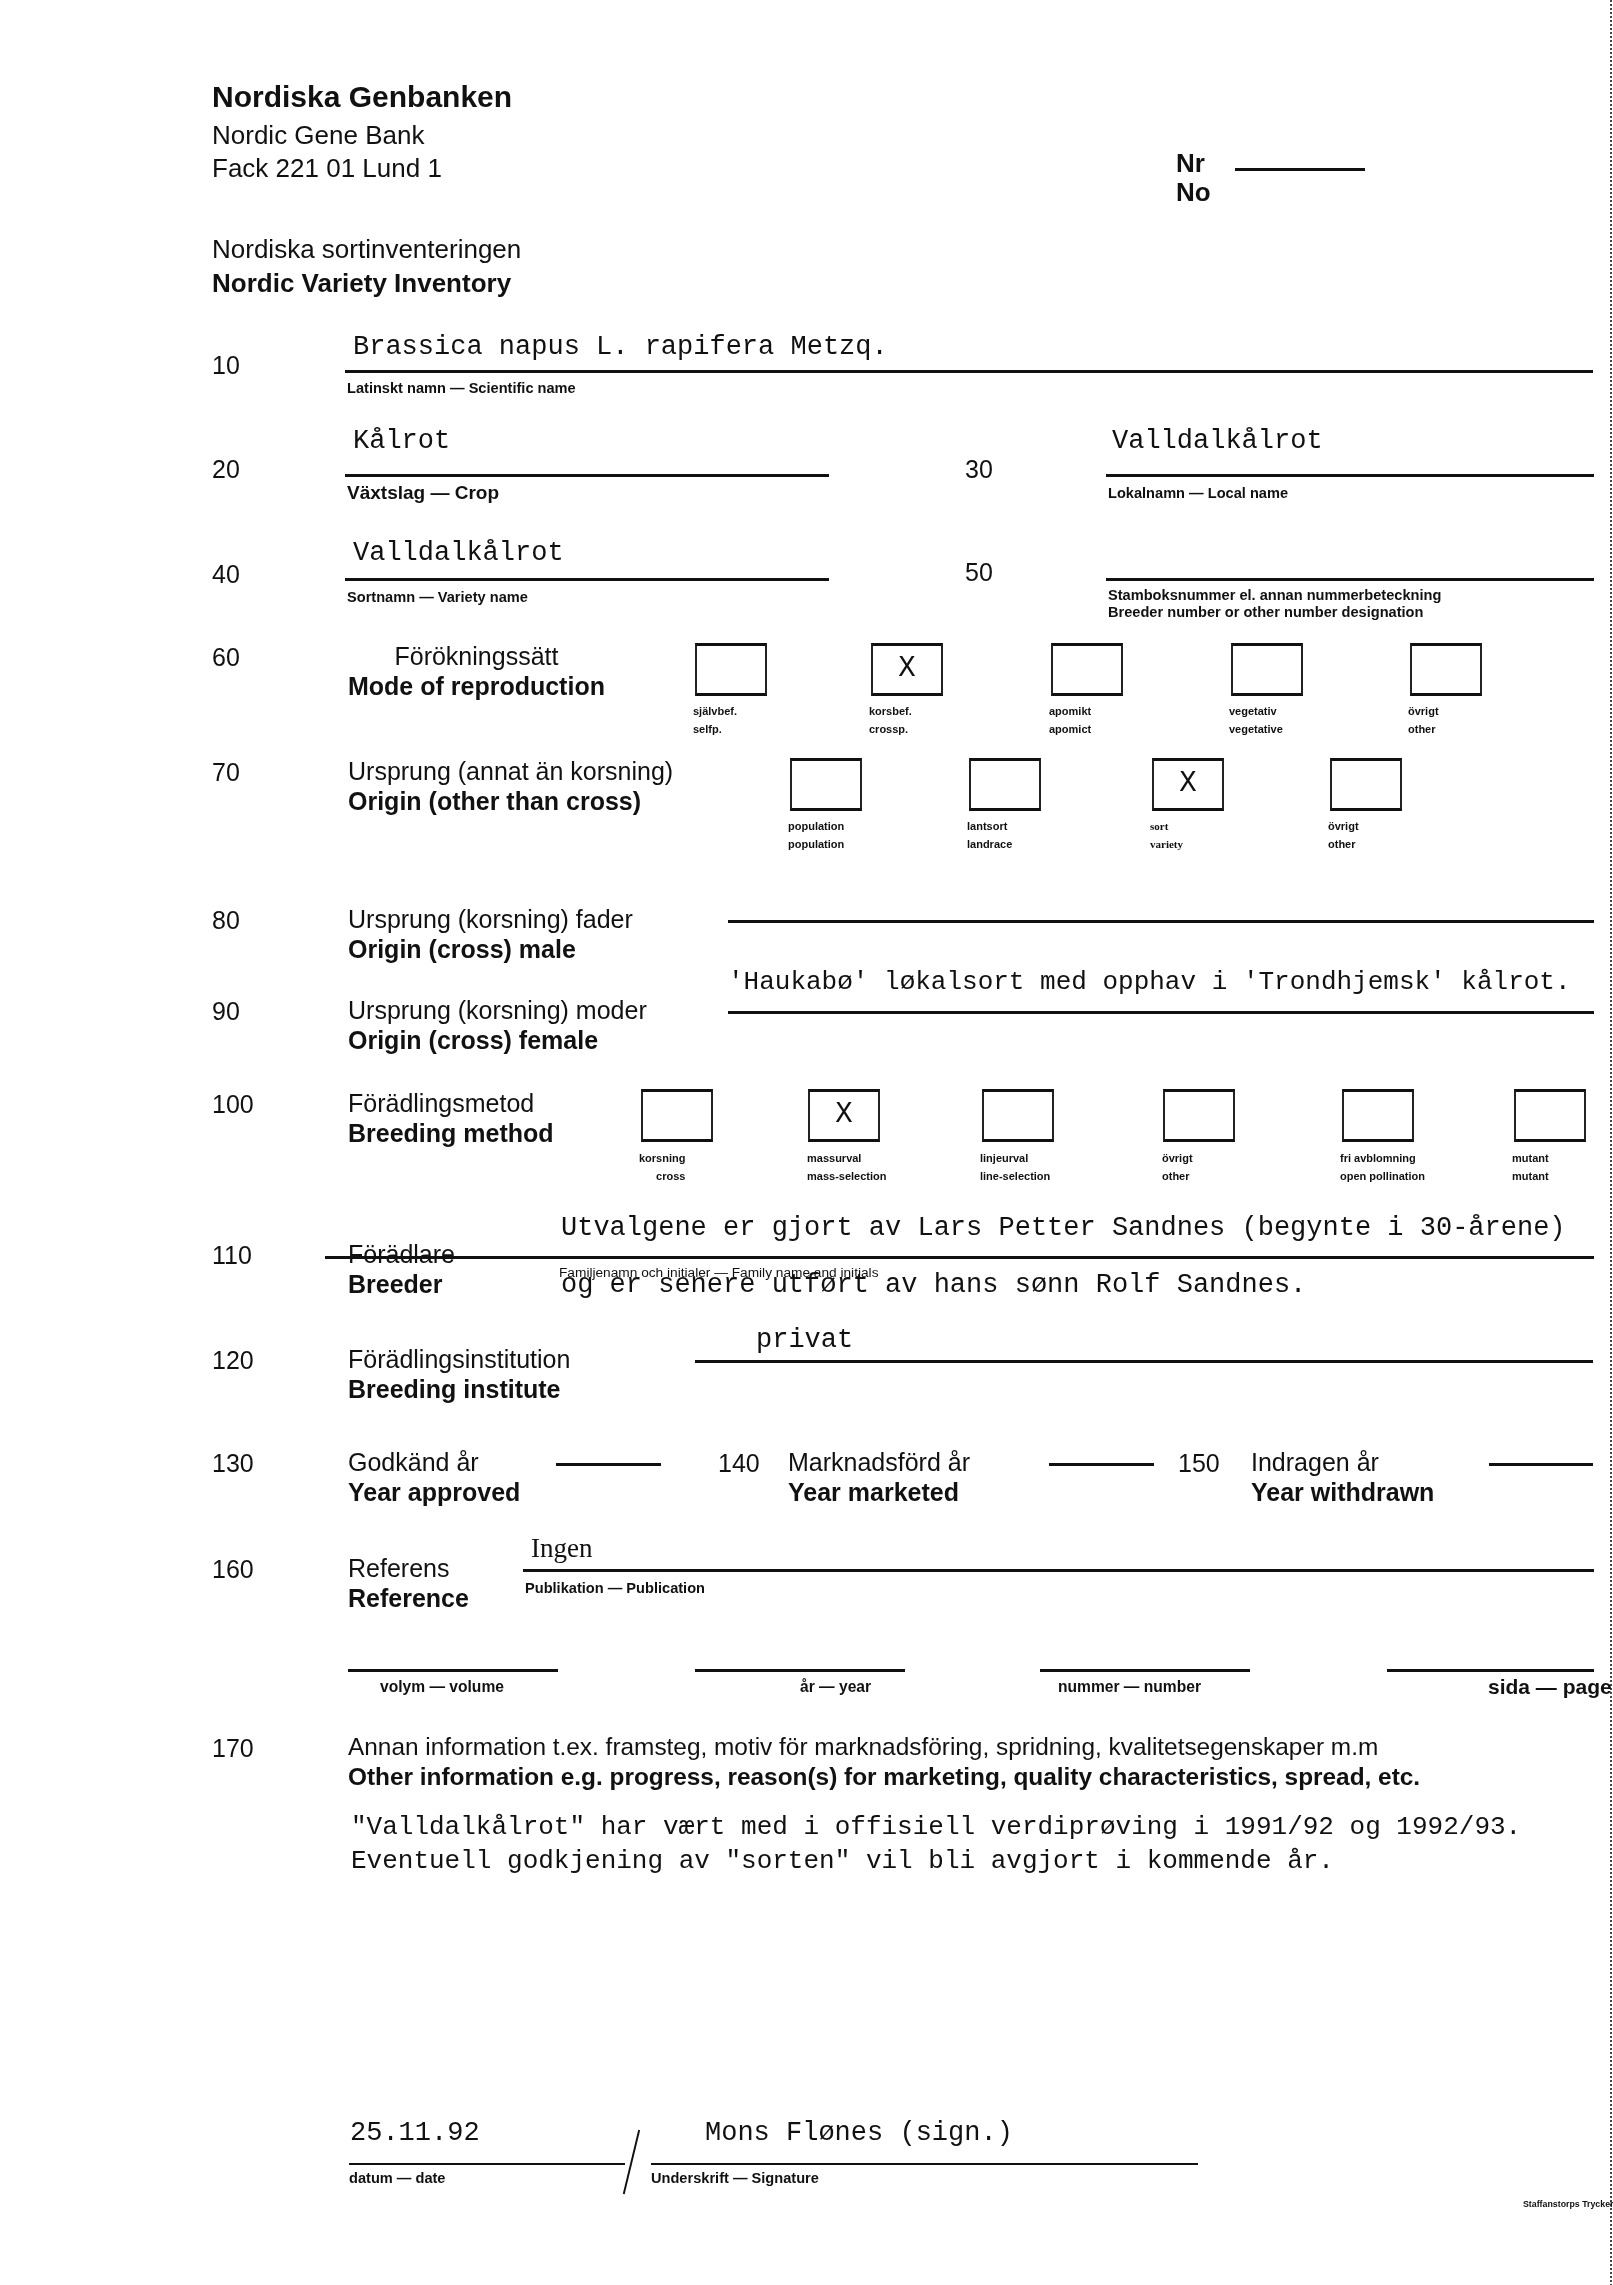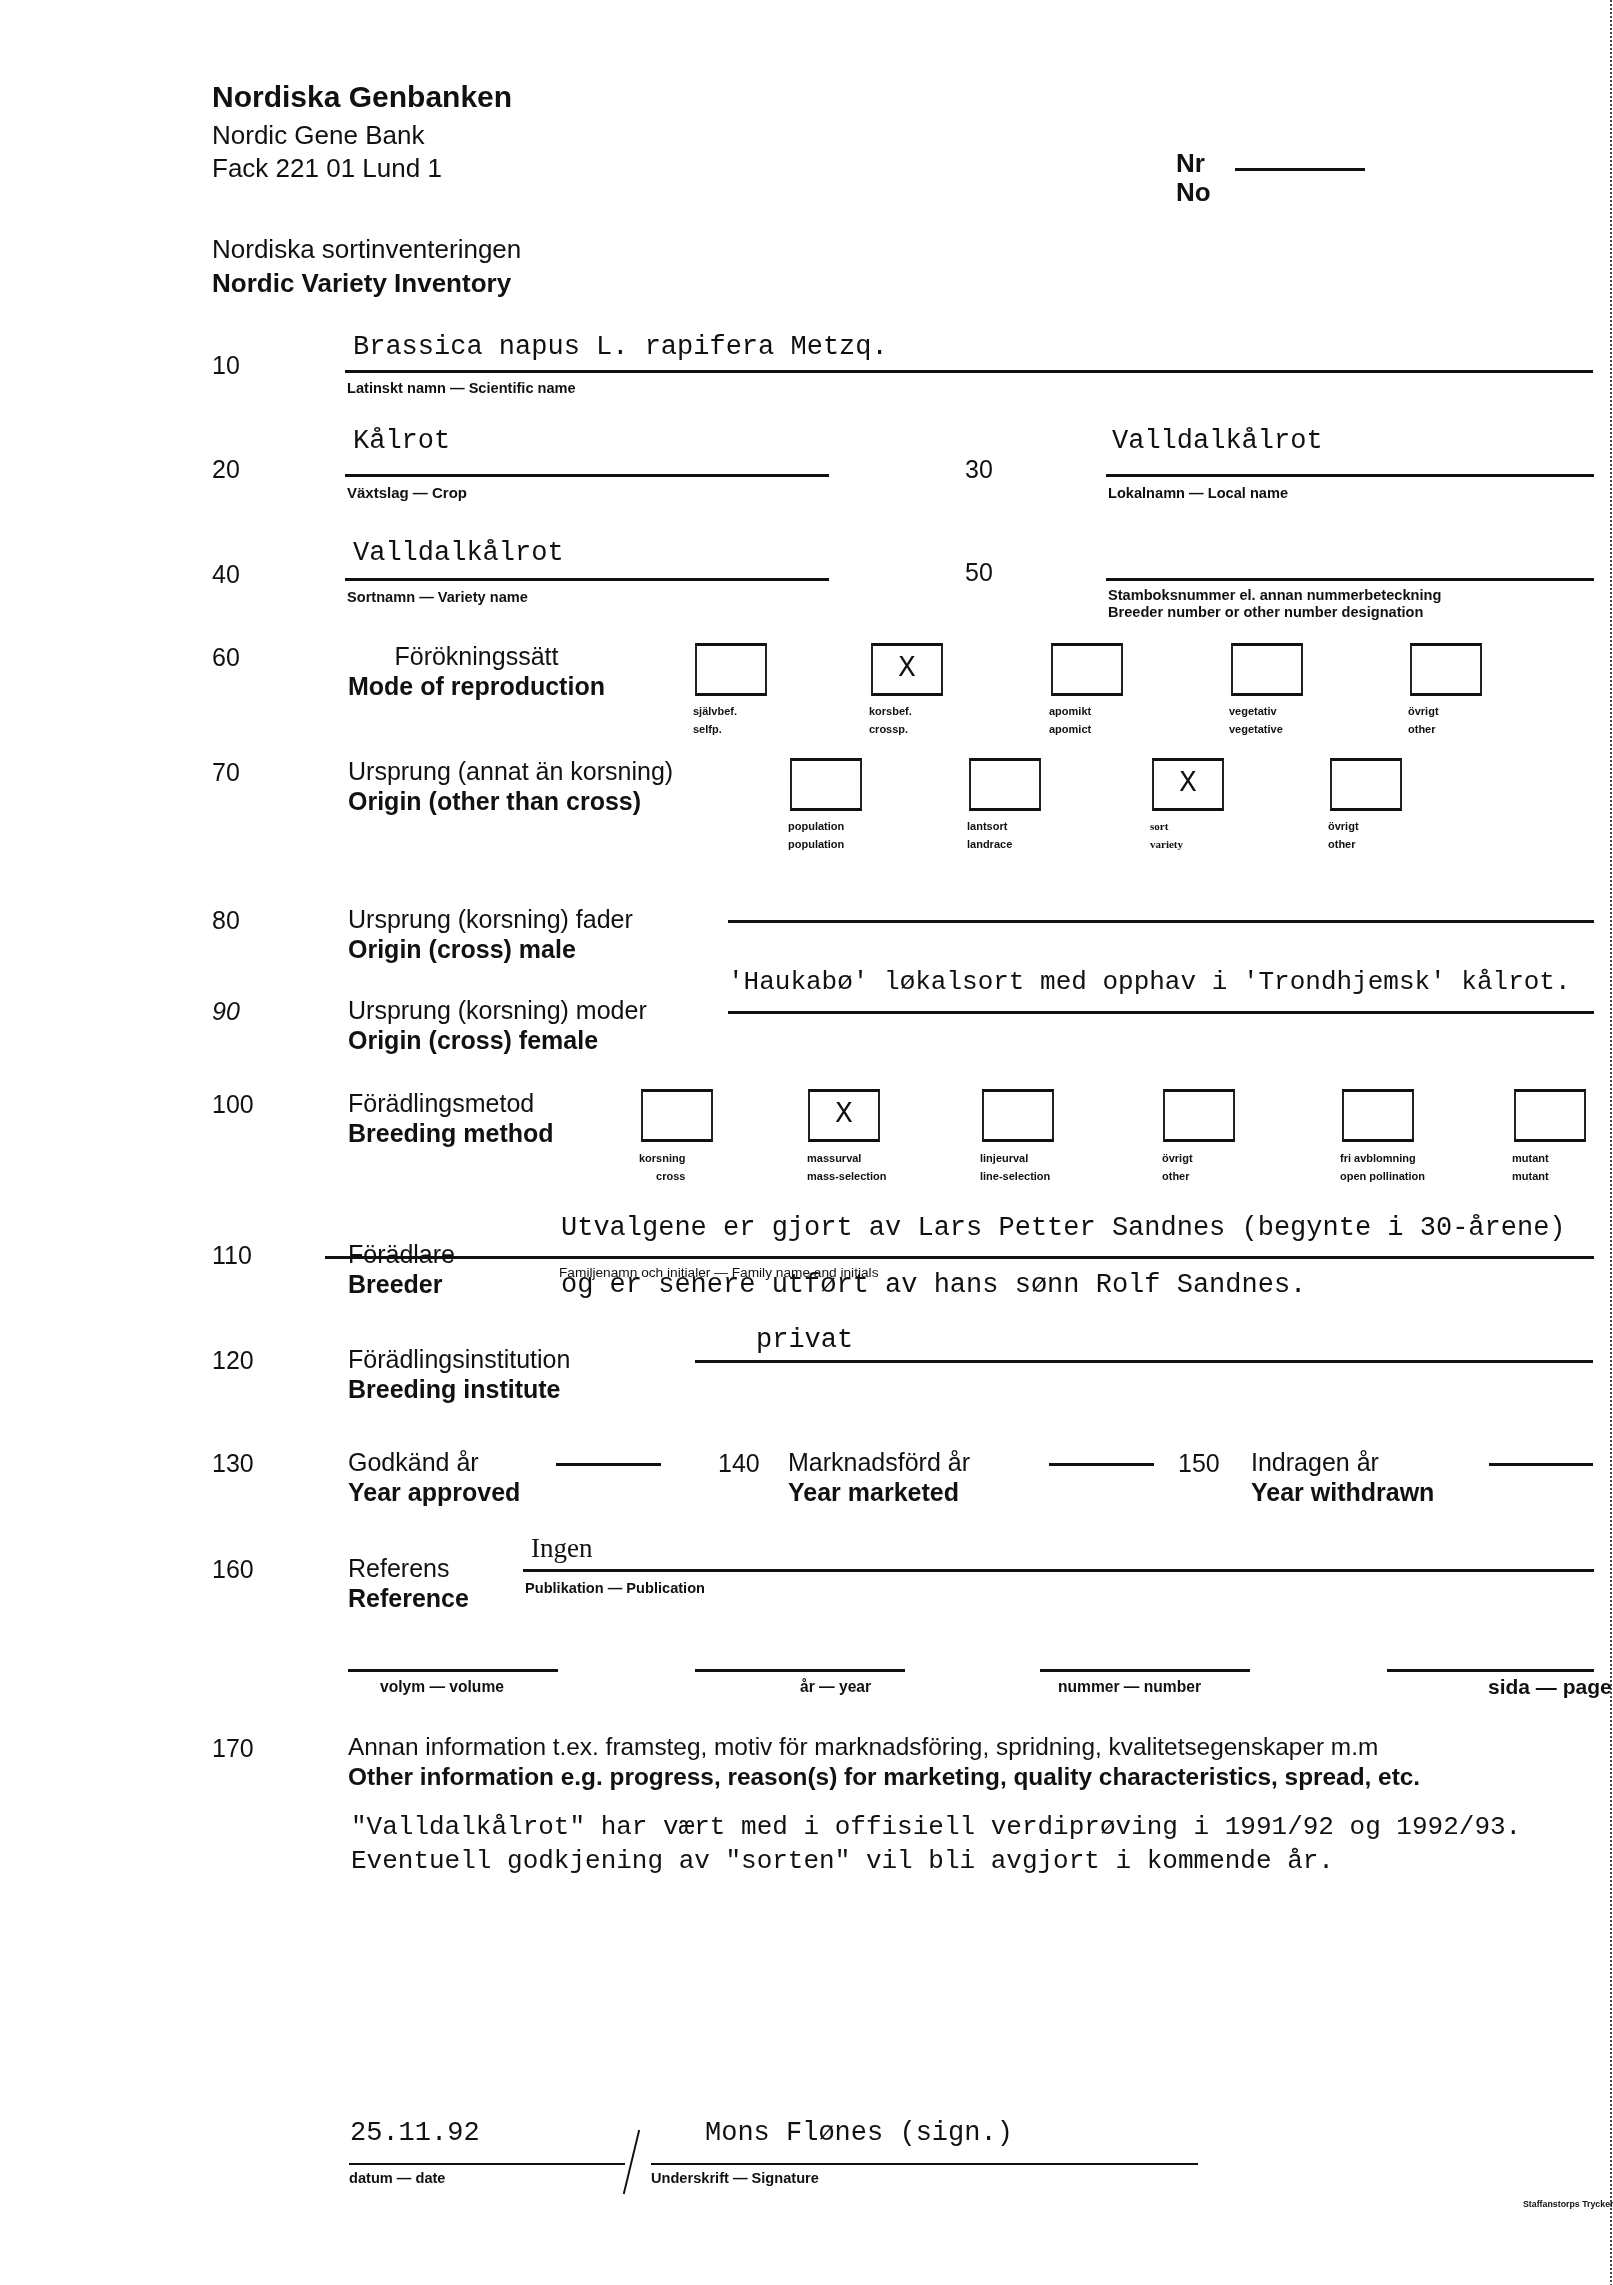--- a/index.html
+++ b/index.html
@@ -36,21 +36,21 @@
 <div class="abs h2 bold" style="left:212px;top:268px;">Nordic Variety Inventory</div>
 
 <div class="abs num" style="left:212px;top:351px;">10</div>
 <div class="abs type" style="left:353px;top:332px;">Brassica napus L. rapifera Metzq.</div>
 <div class="line" style="left:345px;top:370px;width:1248px;"></div>
 <div class="abs capn bold" style="left:347px;top:380px;font-size:14.6px;">Latinskt namn — Scientific name</div>
 
 <div class="abs num" style="left:212px;top:455px;">20</div>
 <div class="abs type" style="left:353px;top:426px;">Kålrot</div>
 <div class="line" style="left:345px;top:474px;width:484px;"></div>
-<div class="abs capn bold" style="left:347px;top:485px;font-size:15px;">Växtslag — Crop</div>
+<div class="abs capn bold" style="left:347px;top:485px;font-size:19px;">Växtslag — Crop</div>
 
 <div class="abs num" style="left:965px;top:455px;">30</div>
 <div class="abs type" style="left:1112px;top:426px;">Valldalkålrot</div>
 <div class="line" style="left:1106px;top:474px;width:488px;"></div>
 <div class="abs capn bold" style="left:1108px;top:485px;font-size:14.6px;">Lokalnamn — Local name</div>
 
 <div class="abs num" style="left:212px;top:560px;">40</div>
 <div class="abs type" style="left:353px;top:538px;">Valldalkålrot</div>
 <div class="line" style="left:345px;top:578px;width:484px;"></div>
 <div class="abs capn bold" style="left:347px;top:589px;font-size:14.6px;">Sortnamn — Variety name</div>
@@ -121,21 +121,21 @@
     </div>
   </div>
 
 <div class="abs num" style="left:212px;top:906px;">80</div>
 <div class="abs lbl" style="left:348px;top:904px;">
   <div>Ursprung (korsning) fader</div>
   <div class="en">Origin (cross) male</div>
 </div>
 <div class="line" style="left:728px;top:920px;width:866px;"></div>
 
-<div class="abs num" style="left:212px;top:997px;font-style:italic;">90</div>
+<div class="abs num" style="left:212px;top:997px;">90</div>
 <div class="abs lbl" style="left:348px;top:995px;">
   <div>Ursprung (korsning) moder</div>
   <div class="en">Origin (cross) female</div>
 </div>
 <div class="abs type" style="left:728px;top:967px;font-size:26px;">'Haukabø' løkalsort med opphav i 'Trondhjemsk' kålrot.</div>
 <div class="line" style="left:728px;top:1011px;width:866px;"></div>
 
 <div class="abs num" style="left:212px;top:1090px;">100</div>
 <div class="abs lbl" style="left:348px;top:1088px;">
   <div>Förädlingsmetod</div>

